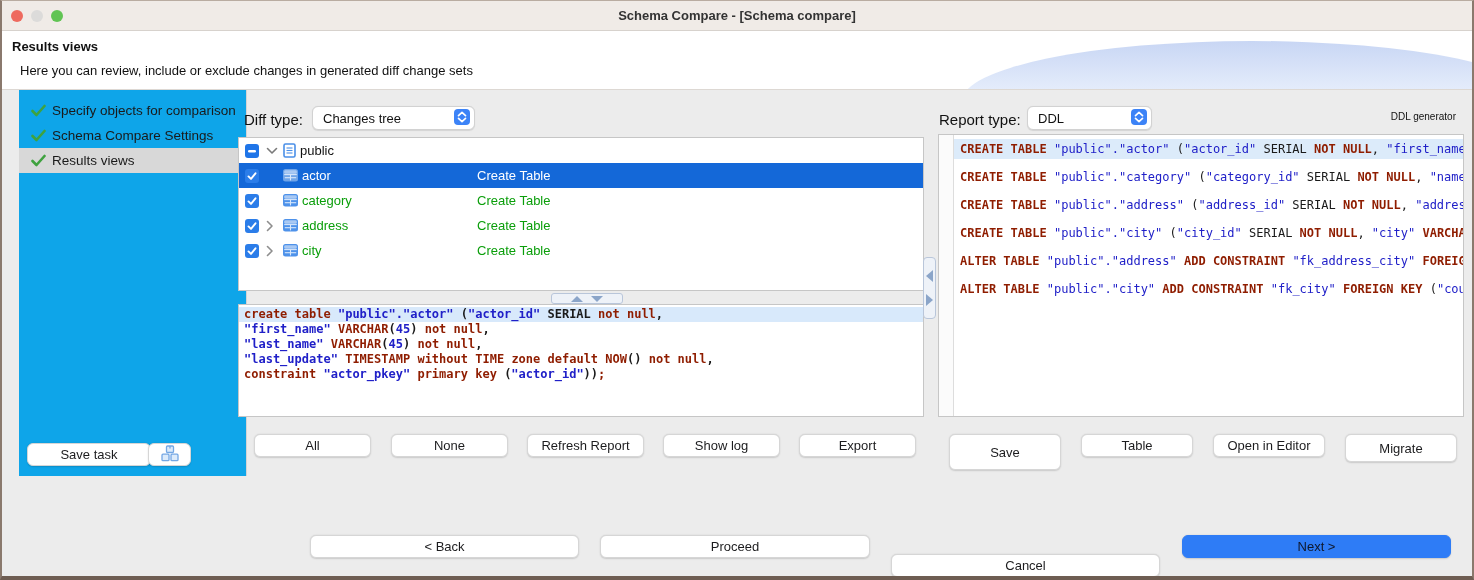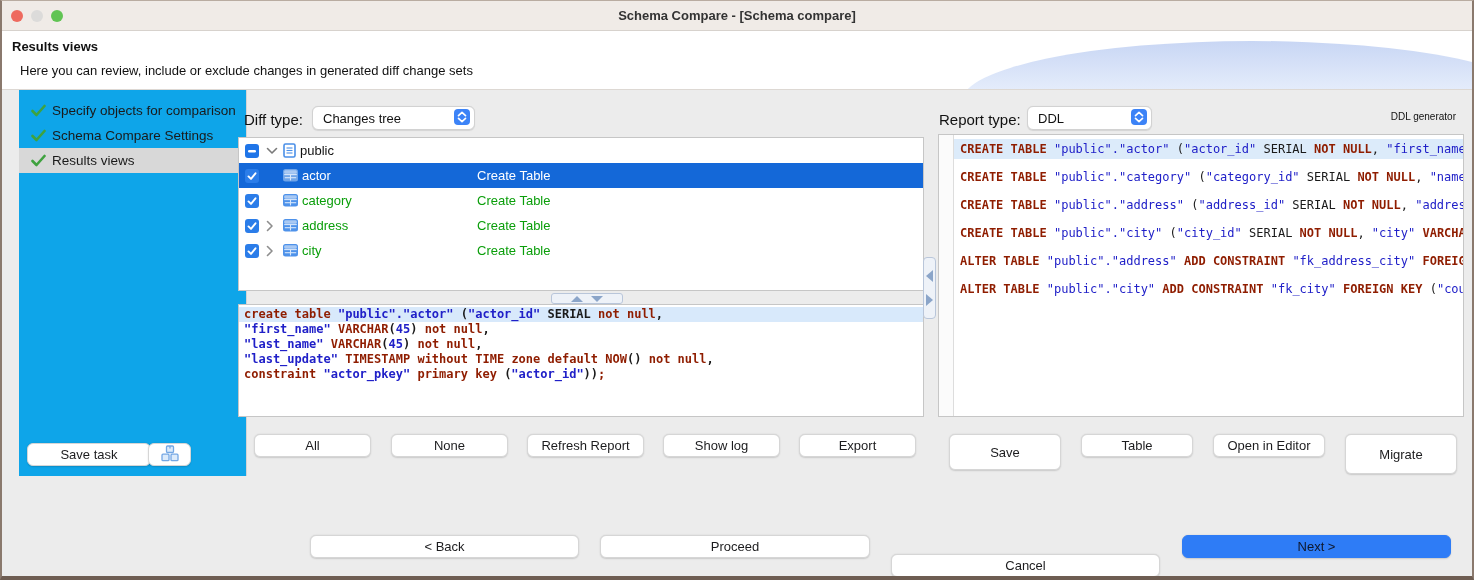--- a/index.html
+++ b/index.html
@@ -323,21 +323,21 @@
 
   <div class="btn" style="left:947px;top:433px;width:112px;height:36px;">
       <span>Save</span>
     </div>
   <div class="btn" style="left:1079px;top:433px;width:112px;height:23px;">
       <span>Table</span>
     </div>
   <div class="btn" style="left:1211px;top:433px;width:112px;height:23px;">
       <span>Open in Editor</span>
     </div>
-  <div class="btn" style="left:1343px;top:433px;width:112px;height:40px;align-items:center;">
+  <div class="btn" style="left:1343px;top:433px;width:112px;height:28px;align-items:center;">
       <span>Migrate</span>
     </div>
 
   <div class="btn" style="left:308px;top:534px;width:269px;height:23px;">
       <span>&lt; Back</span>
     </div>
   <div class="btn" style="left:598px;top:534px;width:270px;height:23px;">
       <span>Proceed</span>
     </div>
   <div class="btn" style="left:889px;top:553px;width:269px;height:23px;">

